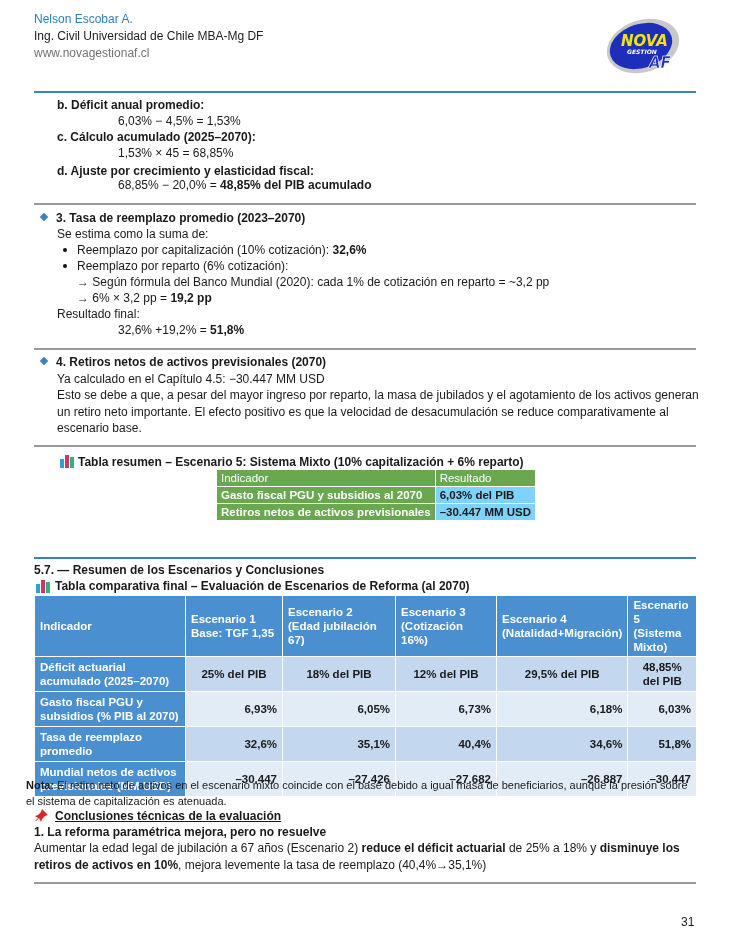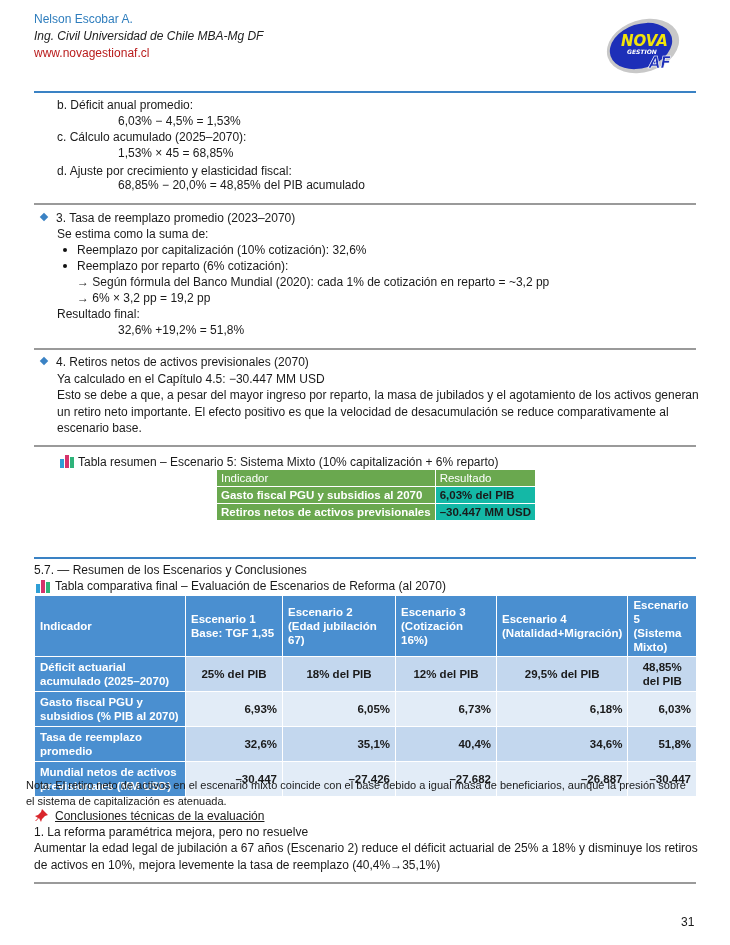--- a/index.html
+++ b/index.html
@@ -2,39 +2,39 @@
 <html><head>
 <meta charset="utf-8">
 <style>
   html, body { margin: 0; padding: 0; background: #ffffff; }
   body {
     width: 730px; height: 945px; position: relative; overflow: hidden;
     font-family: "Liberation Sans", sans-serif; color: #1a1a1a;
   }
   .hdr { position: absolute; left: 34px; top: 11px; font-size: 12px; line-height: 17px; }
   .hdr .name { color: #2e7dbd; }
-  .hdr .sub { color: #222; font-style: italic; }
-  .hdr .web { color: #b91c1c; }
+  .hdr .sub { color: #222; }
+  .hdr .web { color: #737373; }
   .logo { position: absolute; left: 603px; top: 16px; width: 80px; height: 60px; }
   .rule-blue { position: absolute; left: 34px; width: 662px; height: 2px; background: #3a82c4; }
   .rule-gray { position: absolute; left: 34px; width: 662px; height: 2px; background: #9a9a9a; }
   .t { position: absolute; font-size: 12px; line-height: 16px; white-space: nowrap; }
-  .b { font-weight: normal; }
+  .b { font-weight: bold; }
   .wrap { white-space: normal; }
   .diamond { position: absolute; width: 6px; height: 6px; background: #3a82c4; transform: rotate(45deg); }
   .dot { position: absolute; width: 4px; height: 4px; border-radius: 50%; background: #111; }
   .chart-icon { position: absolute; width: 14px; height: 13px; display: flex; align-items: flex-end; gap: 1px; }
   .chart-icon span { display: block; width: 4px; }
   
   table.green { position: absolute; left: 216px; top: 469px; border-collapse: collapse; font-size: 11.5px; }
   table.green td { padding: 1px 4px; height: 14px; border: 1px solid #ffffff; white-space: nowrap; }
   table.green td.lbl { background: #6aa84f; color: #ffffff; font-weight: bold; width: 187px; }
   table.green tr.head td { background: #6aa84f; color: #ffffff; }
   table.green td.val1 { background: #c9dfb8; font-weight: bold; width: 90px; }
-  table.green td.val2 { background: #14b8a6; font-weight: bold; }
+  table.green td.val2 { background: #7dd3fc; font-weight: bold; }
   
   table.cmp { position: absolute; left: 34px; top: 595px; width: 663px; border-collapse: collapse; font-size: 11.5px; }
   table.cmp td, table.cmp th { border: 1px solid #ffffff; padding: 2px 5px; line-height: 14px; }
   table.cmp th { background: #4a8fd0; color: #ffffff; font-weight: bold; text-align: left; vertical-align: middle; height: 29px; }
   table.cmp td.lbl { background: #4a8fd0; color: #ffffff; font-weight: bold; height: 30px; }
   table.cmp tr.r1 td.v, table.cmp tr.r3 td.v { background: #c3d7ee; }
   table.cmp tr.r2 td.v, table.cmp tr.r4 td.v { background: #e2ecf7; }
   table.cmp td.v { font-weight: bold; text-align: right; }
   table.cmp tr.r1 td.v { text-align: center; }
   .u { text-decoration: underline; }

